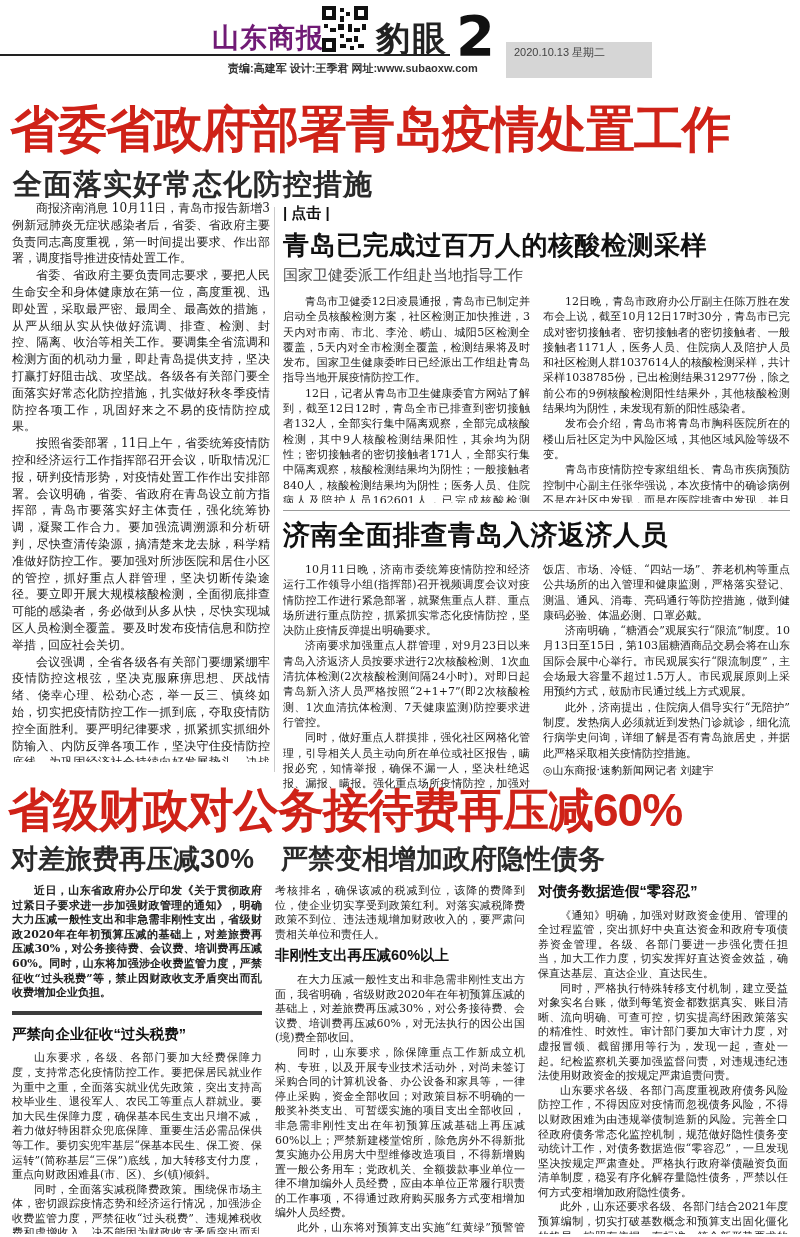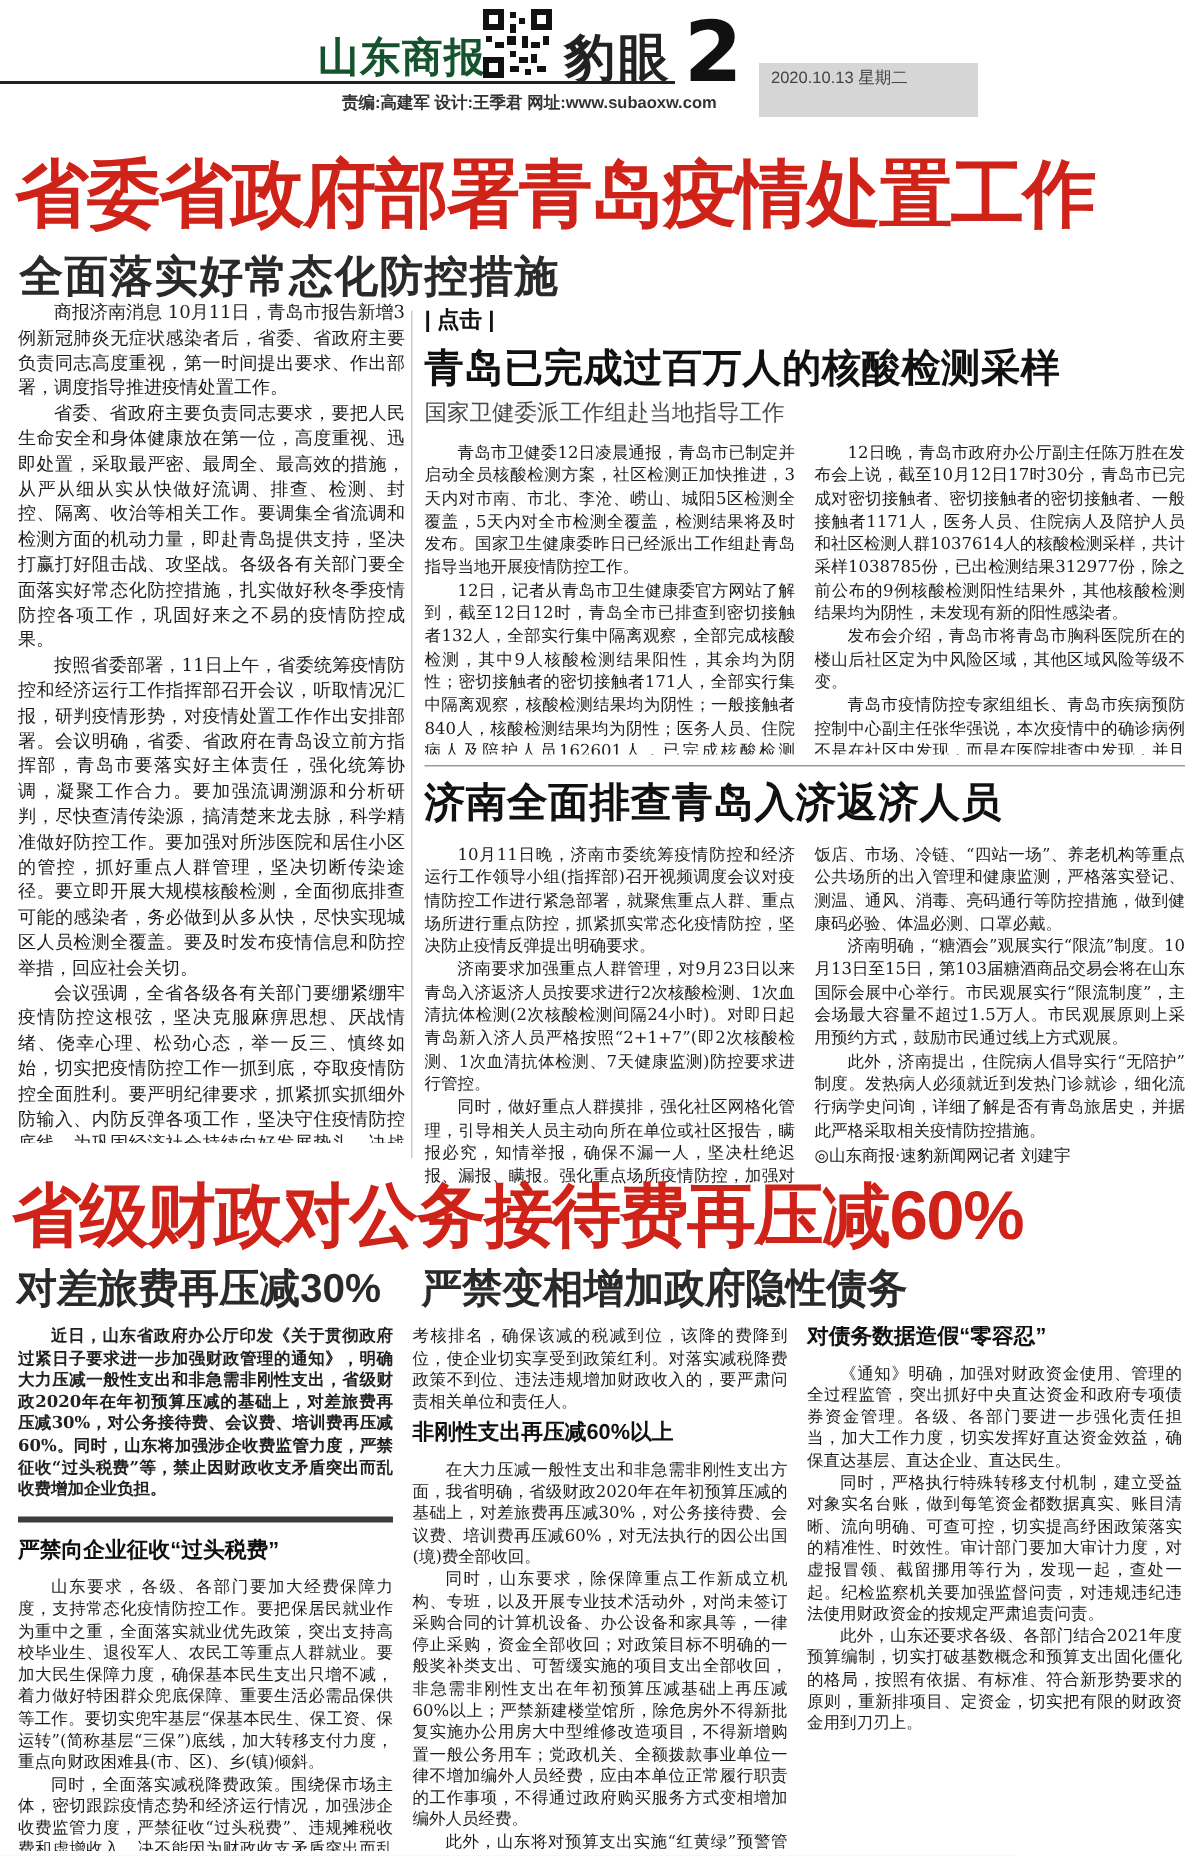--- a/index.html
+++ b/index.html
@@ -1,21 +1,21 @@
 <!DOCTYPE html>
 <html lang="zh" style="--red: #cf2218;"><head>
 <meta charset="utf-8">
 <style>
   :root { --red:#cf2218; --ink:#1c1c1c; }
   * { margin:0; padding:0; box-sizing:border-box; }
   body { background:#e8e8e8; font-family:"DejaVu Serif","Liberation Serif",serif; }
   #page { position:relative; width:800px; height:1237px; background:#fff; margin:0 auto; overflow:hidden; color:var(--ink); }
 
   
-  .masthead-name { position:absolute; left:212px; top:20px; font-family:"Liberation Sans",sans-serif; font-size:27px; font-weight:900; letter-spacing:1px; color:#14532d; }
+  .masthead-name { position:absolute; left:212px; top:20px; font-family:"Liberation Sans",sans-serif; font-size:27px; font-weight:900; letter-spacing:1px; color:#701a75; }
   .qr { position:absolute; left:322px; top:6px; width:46px; height:46px; }
   .logo-baoyan { position:absolute; left:376px; top:16px; font-family:Liberation Mono, monospace; font-size:34px; font-weight:700; color:#222; letter-spacing:2px; }
   .head-rule { position:absolute; left:0; top:54px; width:450px; height:2px; background:#222; }
   .staff-line { position:absolute; left:228px; top:61px; font-family:"Liberation Sans",sans-serif; font-size:11px; font-weight:700; color:#333; }
   .page-number { position:absolute; left:456px; top:8px; font-family:"DejaVu Sans","Liberation Sans",sans-serif; font-size:56px; font-weight:600; color:#111; line-height:1; }
   .date-box { position:absolute; left:506px; top:42px; width:146px; height:36px; background:#d6d6d6; font-family:"Liberation Sans",sans-serif; font-size:11px; font-weight:400; color:#444; line-height:20px; padding-left:8px; }
 
   
   .headline1 { position:absolute; left:10px; top:97px; width:784px; font-family:"Liberation Sans",sans-serif; font-size:49px; font-weight:900; letter-spacing:-1px; color:var(--red); white-space:nowrap; }
   .subhead1 { position:absolute; left:13px; top:165px; font-family:"Liberation Sans",sans-serif; font-size:29px; font-weight:700; color:#2a2a2a; letter-spacing:1px; }
@@ -150,18 +150,19 @@
       <p class="cont">考核排名，确保该减的税减到位，该降的费降到位，使企业切实享受到政策红利。对落实减税降费政策不到位、违法违规增加财政收入的，要严肃问责相关单位和责任人。</p>
       <div class="sec-subhead">非刚性支出再压减60%以上</div>
       <p>在大力压减一般性支出和非急需非刚性支出方面，我省明确，省级财政2020年在年初预算压减的基础上，对差旅费再压减30%，对公务接待费、会议费、培训费再压减60%，对无法执行的因公出国(境)费全部收回。</p>
       <p>同时，山东要求，除保障重点工作新成立机构、专班，以及开展专业技术活动外，对尚未签订采购合同的计算机设备、办公设备和家具等，一律停止采购，资金全部收回；对政策目标不明确的一般奖补类支出、可暂缓实施的项目支出全部收回，非急需非刚性支出在年初预算压减基础上再压减60%以上；严禁新建楼堂馆所，除危房外不得新批复实施办公用房大中型维修改造项目，不得新增购置一般公务用车；党政机关、全额拨款事业单位一律不增加编外人员经费，应由本单位正常履行职责的工作事项，不得通过政府购买服务方式变相增加编外人员经费。</p>
       <p>此外，山东将对预算支出实施“红黄绿”预警管控，对民生政策、疫情防控，以及教育、科技、人才、扶贫、就业、水利等重点领域重大项目支出实行“绿色通道”畅行，全力予以保障；对一般性非急需非刚性等压减控制类支出实行“黄色预警”管理；对停止安排类支出实行“红色禁行”控制，坚决不予安排。</p>
     </div>
     <div class="col col3">
       <div class="sec-subhead">对债务数据造假“零容忍”</div>
       <p>《通知》明确，加强对财政资金使用、管理的全过程监管，突出抓好中央直达资金和政府专项债券资金管理。各级、各部门要进一步强化责任担当，加大工作力度，切实发挥好直达资金效益，确保直达基层、直达企业、直达民生。</p>
       <p>同时，严格执行特殊转移支付机制，建立受益对象实名台账，做到每笔资金都数据真实、账目清晰、流向明确、可查可控，切实提高纾困政策落实的精准性、时效性。审计部门要加大审计力度，对虚报冒领、截留挪用等行为，发现一起，查处一起。纪检监察机关要加强监督问责，对违规违纪违法使用财政资金的按规定严肃追责问责。</p>
+      <p>山东要求各级、各部门高度重视政府债务风险防控工作，不得因应对疫情而忽视债务风险，不得以财政困难为由违规举债制造新的风险。完善全口径政府债务常态化监控机制，规范做好隐性债务变动统计工作，对债务数据造假“零容忍”，一旦发现坚决按规定严肃查处。严格执行政府举债融资负面清单制度，稳妥有序化解存量隐性债务，严禁以任何方式变相增加政府隐性债务。</p>
       <p>此外，山东还要求各级、各部门结合2021年度预算编制，切实打破基数概念和预算支出固化僵化的格局，按照有依据、有标准、符合新形势要求的原则，重新排项目、定资金，切实把有限的财政资金用到刀刃上。</p>
 
     </div>
   </div>
 
 </div>
 
 </body></html>

